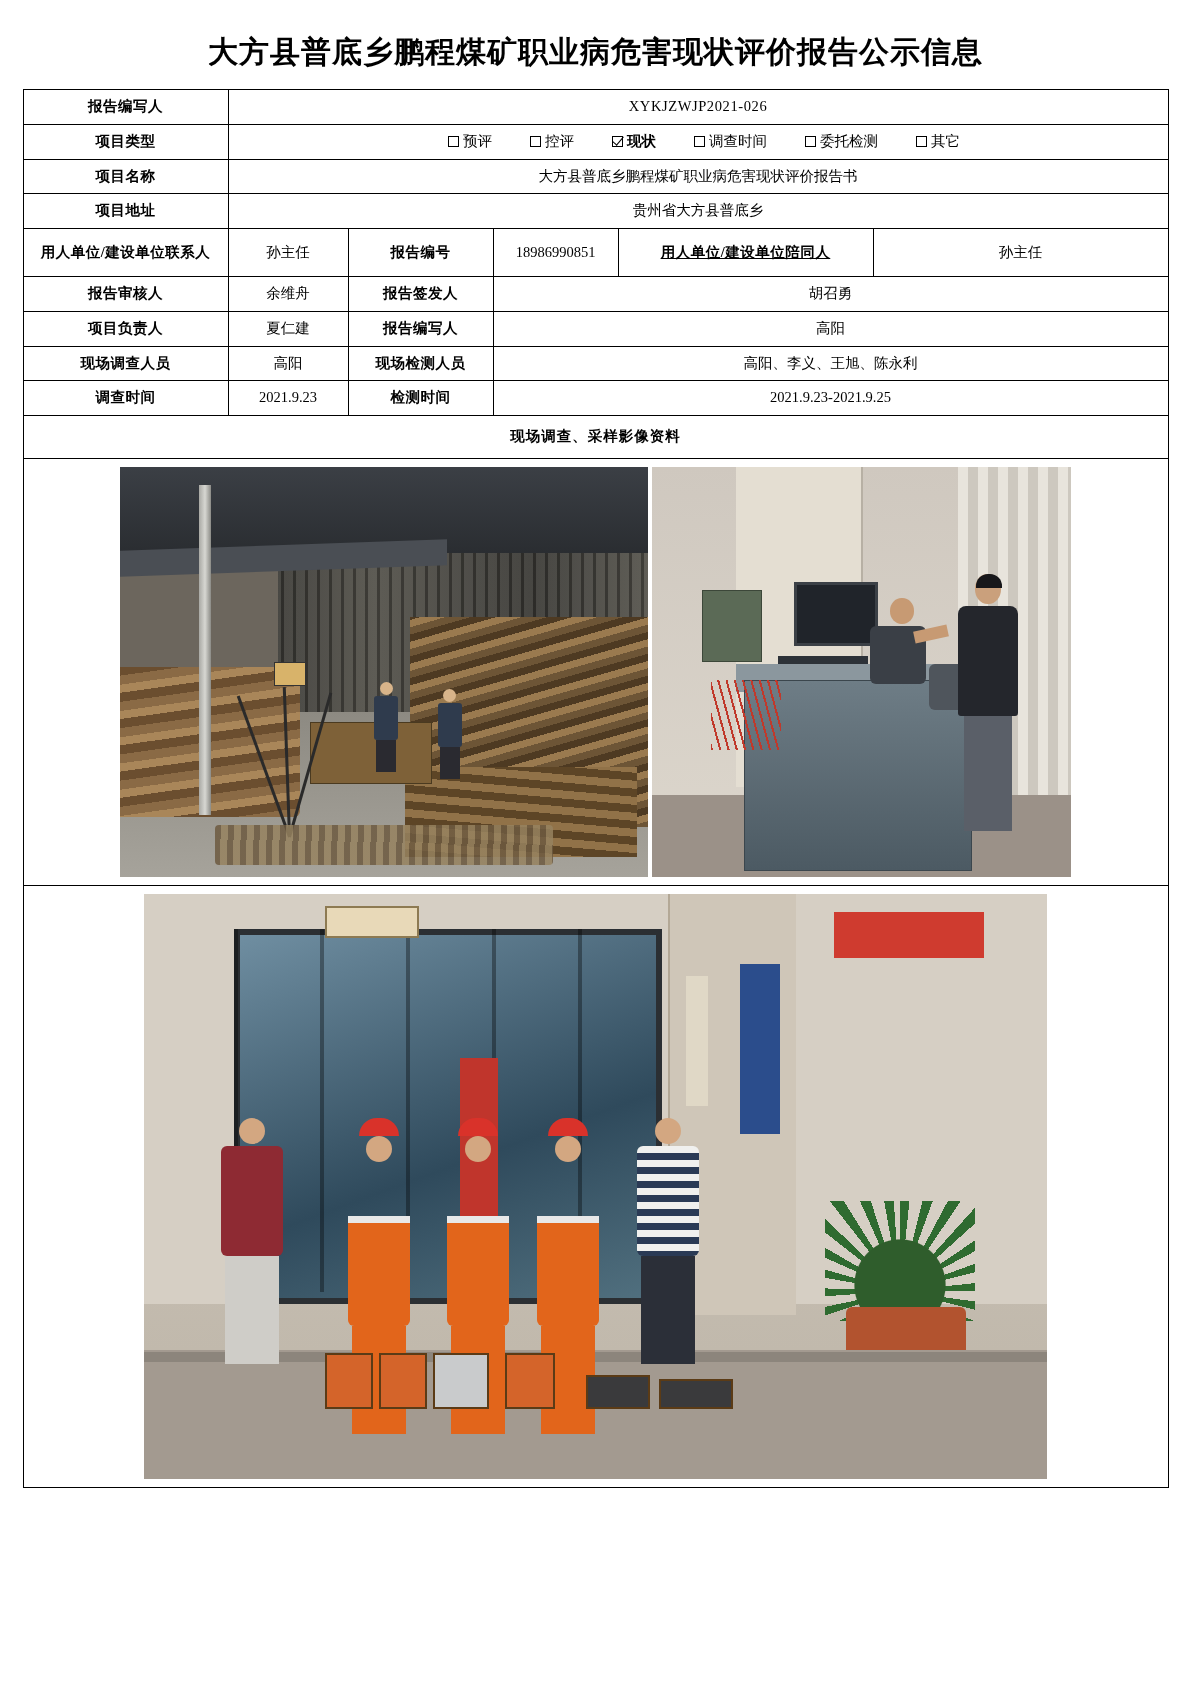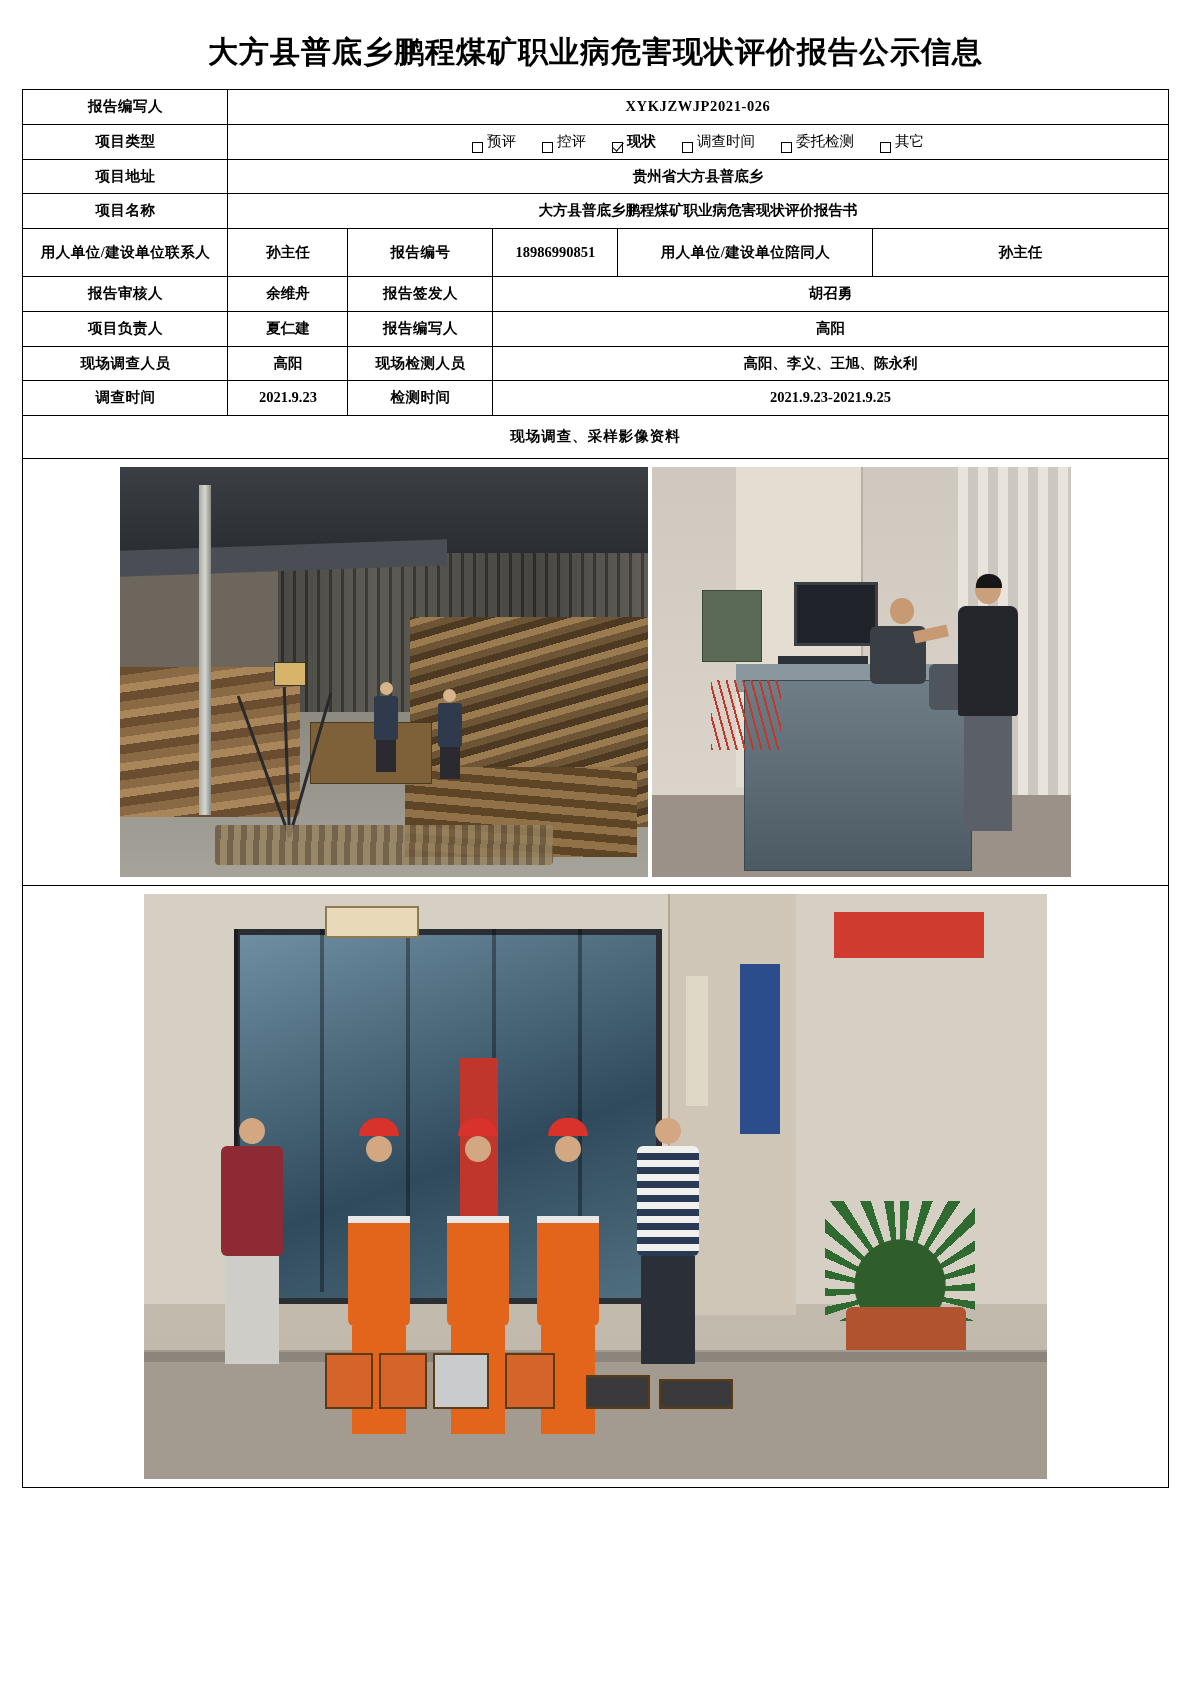--- a/index.html
+++ b/index.html
@@ -40,21 +40,21 @@
     padding: 6px 4px;
     text-align: center;
     vertical-align: middle;
     line-height: 1.5;
   }
   td.label {
     font-weight: bold;
     letter-spacing: 0.5px;
   }
   td.value {
-    font-weight: bold;
+    font-weight: normal;
   }
   .row-h {
     height: 31px;
   }
   .row-h2 {
     height: 48px;
     margin-top: 47px;
   }
   .sectionhdr {
     font-weight: bold;
@@ -67,24 +67,25 @@
   }
   .cb-list {
     display: flex;
     justify-content: center;
     align-items: center;
     gap: 26px;
     flex-wrap: wrap;
   }
   .cb-item {
     display: inline-flex;
-    align-items: flex-end;
+    align-items: center;
     gap: 4px;
     font-size: 14.5px;
     white-space: nowrap;
+    margin-left: 12px;
   }
   .cb-box {
     display: inline-block;
     width: 11px;
     height: 11px;
     border: 1px solid #000;
     position: relative;
     box-sizing: border-box;
   }
   .cb-box.checked::after {
@@ -96,20 +97,21 @@
     height: 10px;
     border-right: 1.6px solid #000;
     border-bottom: 1.6px solid #000;
     transform: rotate(40deg);
   }
   .cb-item.sel {
     font-weight: bold;
   }
   .two-line {
     line-height: 1.35;
+    text-decoration: underline;
   }
   
   .photo-cell {
     padding: 8px 4px !important;
   }
   .photo-row-1 {
     display: flex;
     justify-content: center;
     align-items: stretch;
     gap: 4px;
@@ -266,27 +268,27 @@
           <span class="cb-item">
             <span class="cb-box"></span>
             <span>其它</span>
           </span>
         </div>
       </td>
     </tr>
 
 
     <tr class="row-h">
+      <td class="label">项目名称</td>
+      <td class="value" colspan="5">大方县普底乡鹏程煤矿职业病危害现状评价报告书</td>
+    </tr>
+
+    <tr class="row-h">
       <td class="label">项目地址</td>
       <td class="value" colspan="5">贵州省大方县普底乡</td>
-    </tr>
-
-    <tr class="row-h">
-      <td class="label">项目名称</td>
-      <td class="value" colspan="5">大方县普底乡鹏程煤矿职业病危害现状评价报告书</td>
     </tr>
 
     <tr class="row-h2">
       <td class="label">用人单位/建设单位联系人</td>
       <td class="value">孙主任</td>
       <td class="label">报告编号</td>
       <td class="value">18986990851</td>
       <td class="label two-line">用人单位/建设单位陪同人</td>
       <td class="value">孙主任</td>
     </tr>

